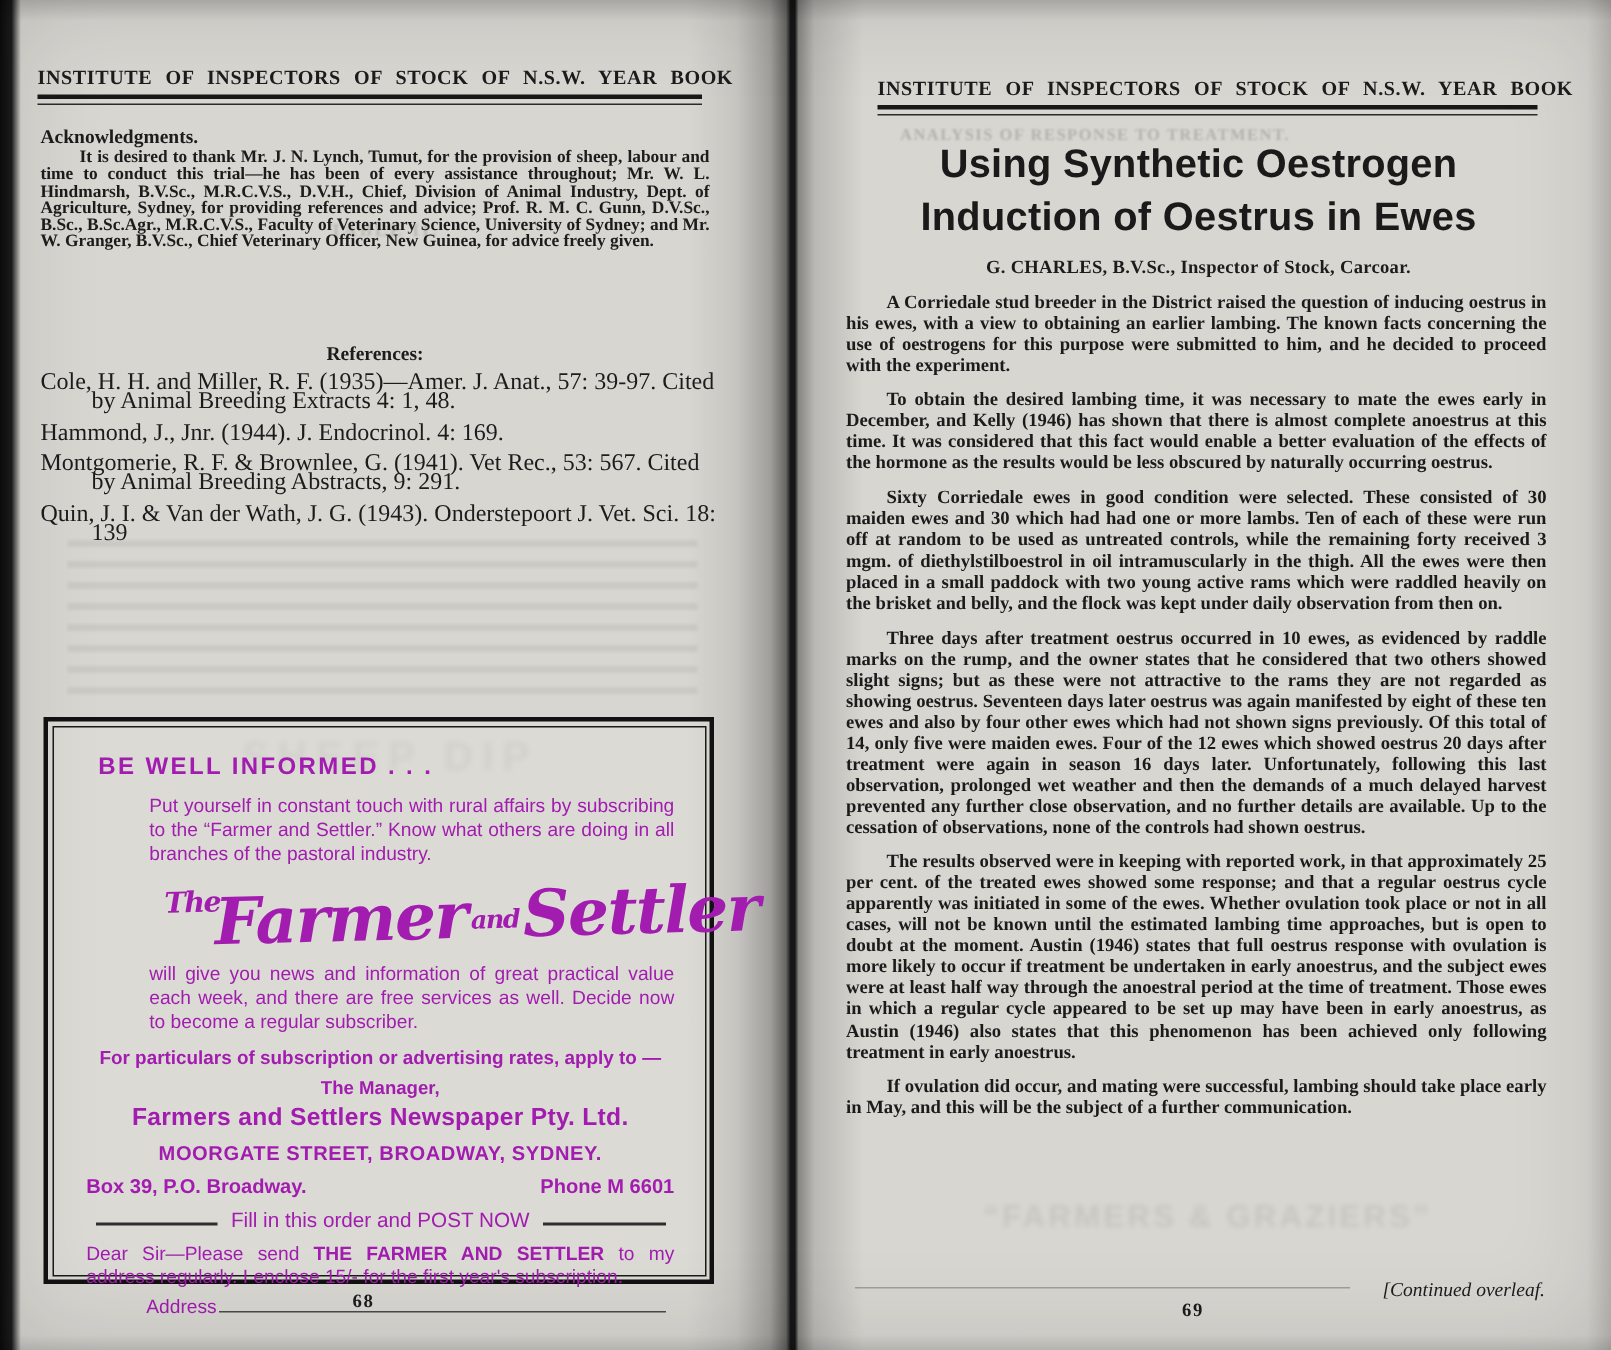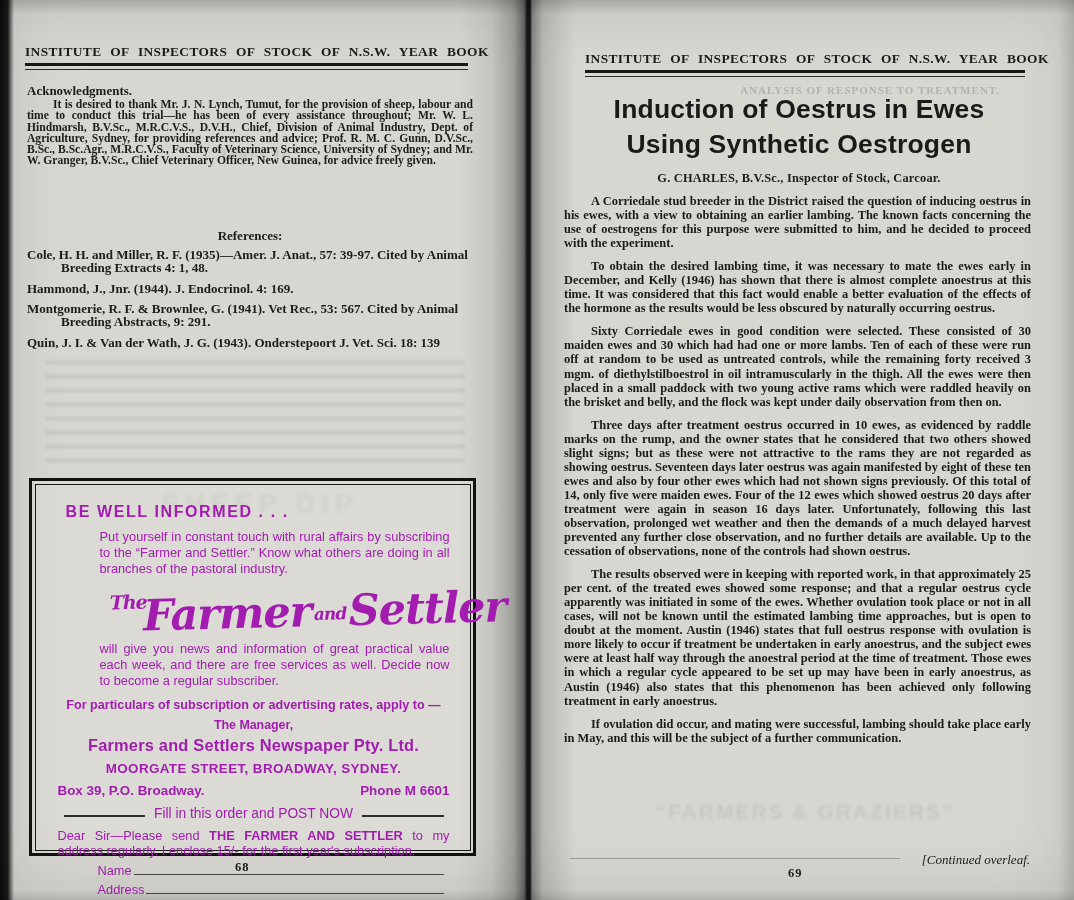--- a/index.html
+++ b/index.html
@@ -27,21 +27,21 @@
   .pg-header:after{content:"";position:absolute;left:0;right:0;bottom:-7px;border-bottom:1.5px solid #2a2a2a;}
   #hdr-left{left:25px;top:44px;width:443px;}
   #hdr-right{left:585px;top:51px;width:440px;}
 
   
   .ack-head{position:absolute;left:27px;top:83px;font-weight:bold;font-size:13px;}
   .ack-body{position:absolute;left:27px;top:99px;width:446px;font-weight:bold;
     font-size:11.6px;line-height:11.3px;text-align:justify;text-indent:26px;}
   .ref-head{position:absolute;left:27px;top:228px;width:446px;text-align:center;
     font-weight:bold;font-size:13px;}
-  .refs{position:absolute;left:27px;top:249px;width:452px;font-size:13px;line-height:12.8px;font-weight:bold;}
+  .refs{position:absolute;left:27px;top:249px;width:452px;font-size:16px;line-height:12.8px;}
   .refs p{margin:0 0 8px 0;padding-left:34px;text-indent:-34px;}
 
   
   .ad{position:absolute;left:29px;top:478px;width:447px;height:378px;
     border:3.5px solid #121212;background:rgba(226,225,220,.35);box-sizing:border-box;}
   .ad-inner{position:absolute;inset:2.5px;border:1.8px solid #1a1a1a;
     padding:16px 20px 10px 22px;box-sizing:border-box;
     font-family:"Liberation Sans",sans-serif;color:#a21caf;}
   .ad-headline{font-weight:bold;font-size:16px;letter-spacing:1.6px;margin:2px 0 8px 8px;}
   .ad-intro{font-size:12.8px;line-height:16px;margin:0 0 0 42px;text-align:justify;}
@@ -79,21 +79,21 @@
   .article p{margin:0 0 9px 0;text-indent:27px;}
   .continued{position:absolute;left:700px;top:852px;width:330px;text-align:right;
     font-style:italic;font-size:13px;}
   .faint-rule{position:absolute;left:570px;top:858px;width:330px;border-bottom:1.5px solid rgba(90,90,88,.45);}
 
   
   .ghost{position:absolute;color:#5a554e;pointer-events:none;font-weight:bold;}
   #ghost-table{left:220px;top:146px;font-size:12px;opacity:.22;filter:blur(.8px);letter-spacing:2px;}
   #ghost-smudge{left:45px;top:360px;width:420px;height:110px;opacity:.07;filter:blur(1px);
     background:repeating-linear-gradient(to bottom,#333 0 5px,transparent 5px 14px);}
-  #ghost-analysis{left:600px;top:84px;width:400px;text-align:right;font-size:11px;
+  #ghost-analysis{left:600px;top:84px;width:400px;text-align:left;font-size:11px;
     opacity:.28;filter:blur(.7px);letter-spacing:1px;font-family:Liberation Serif, serif;}
   #ghost-sheep{left:120px;top:489px;width:280px;text-align:center;
     font-family:"Liberation Sans",sans-serif;font-size:27px;letter-spacing:6px;
     opacity:.10;filter:blur(1.6px);}
   #ghost-graziers{left:620px;top:800px;width:370px;text-align:center;
     font-family:"Liberation Sans",sans-serif;font-size:21px;letter-spacing:2px;
     opacity:.12;filter:blur(1.6px);}
 </style>
 </head>
 <body>
@@ -143,37 +143,33 @@
       </div>
       <div class="order-row">
         <span class="rule"></span>
         <span class="order-text">Fill in this order and POST NOW</span>
         <span class="rule"></span>
       </div>
       <div class="ad-dearsir">
         <span>Dear Sir—Please send </span><b>THE FARMER AND SETTLER</b><span> to my address regularly.  I enclose 15/- for the first year's subscription.</span>
       </div>
       <div class="form-row">
-        <span>Name</span>
-        <span class="fill"></span>
-      </div>
-      <div class="form-row">
         <span>Address</span>
         <span class="fill"></span>
       </div>
     </div>
   </div>
 
   <div class="pagenum" id="pn-left">68</div>
 
   <div class="pg-header" id="hdr-right">INSTITUTE OF INSPECTORS OF STOCK OF N.S.W. YEAR BOOK</div>
 
   <div class="title">
+    <div>Using Synthetic Oestrogen</div>
     <div>Induction of Oestrus in Ewes</div>
-    <div>Using Synthetic Oestrogen</div>
   </div>
   <div class="byline">G. CHARLES, B.V.Sc., Inspector of Stock, Carcoar.</div>
 
   <div class="article">
     <p>A Corriedale stud breeder in the District raised the question of inducing oestrus in his ewes, with a view to obtaining an earlier lambing. The known facts concerning the use of oestrogens for this purpose were submitted to him, and he decided to proceed with the experiment.</p>
     <p>To obtain the desired lambing time, it was necessary to mate the ewes early in December, and Kelly (1946) has shown that there is almost complete anoestrus at this time.  It was considered that this fact would enable a better evaluation of the effects of the hormone as the results would be less obscured by naturally occurring oestrus.</p>
     <p>Sixty Corriedale ewes in good condition were selected.  These consisted of 30 maiden ewes and 30 which had had one or more lambs. Ten of each of these were run off at random to be used as untreated controls, while the remaining forty received 3 mgm. of diethylstilboestrol in oil intramuscularly in the thigh.  All the ewes were then placed in a small paddock with two young active rams which were raddled heavily on the brisket and belly, and the flock was kept under daily observation from then on.</p>
     <p>Three days after treatment oestrus occurred in 10 ewes, as evidenced by raddle marks on the rump, and the owner states that he considered that two others showed slight signs; but as these were not attractive to the rams they are not regarded as showing oestrus. Seventeen days later oestrus was again manifested by eight of these ten ewes and also by four other ewes which had not shown signs previously. Of this total of 14, only five were maiden ewes.  Four of the 12 ewes which showed oestrus 20 days after treatment were again in season 16 days later.  Unfortunately, following this last observation, prolonged wet weather and then the demands of a much delayed harvest prevented any further close observation, and no further details are available.  Up to the cessation of observations, none of the controls had shown oestrus.</p>
     <p>The results observed were in keeping with reported work, in that approximately 25 per cent. of the treated ewes showed some response; and that a regular oestrus cycle apparently was initiated in some of the ewes.  Whether ovulation took place or not in all cases, will not be known until the estimated lambing time approaches, but is open to doubt at the moment.  Austin (1946) states that full oestrus response with ovulation is more likely to occur if treatment be undertaken in early anoestrus, and the subject ewes were at least half way through the anoestral period at the time of treatment.  Those ewes in which a regular cycle appeared to be set up may have been in early anoestrus, as Austin (1946) also states that this phenomenon has been achieved only following treatment in early anoestrus.</p>
     <p>If ovulation did occur, and mating were successful, lambing should take place early in May, and this will be the subject of a further communication.</p>

